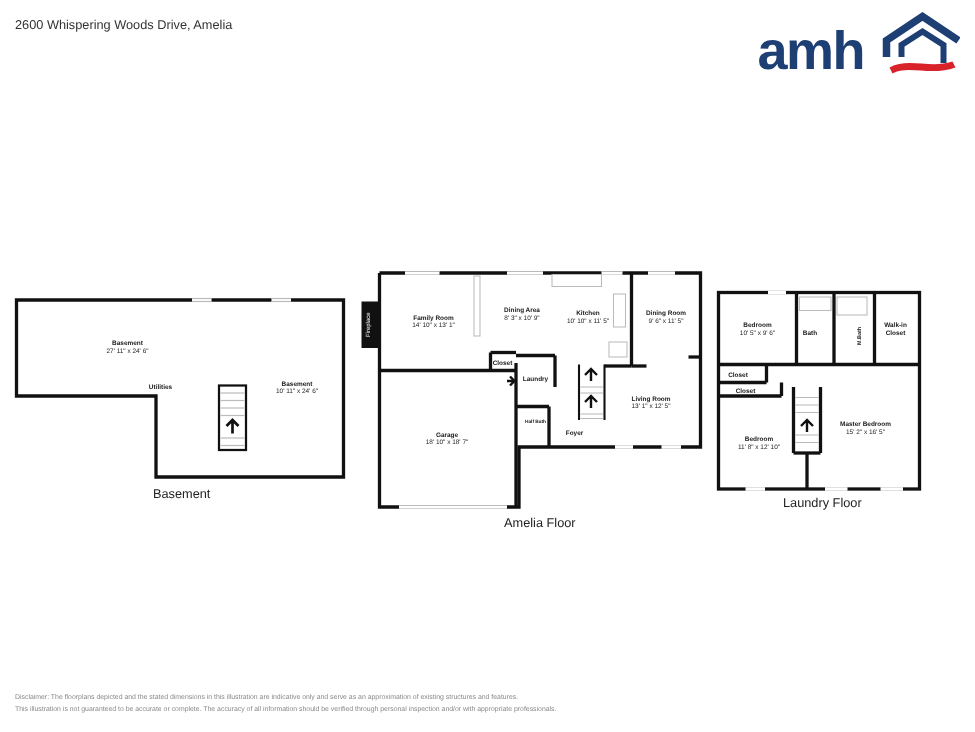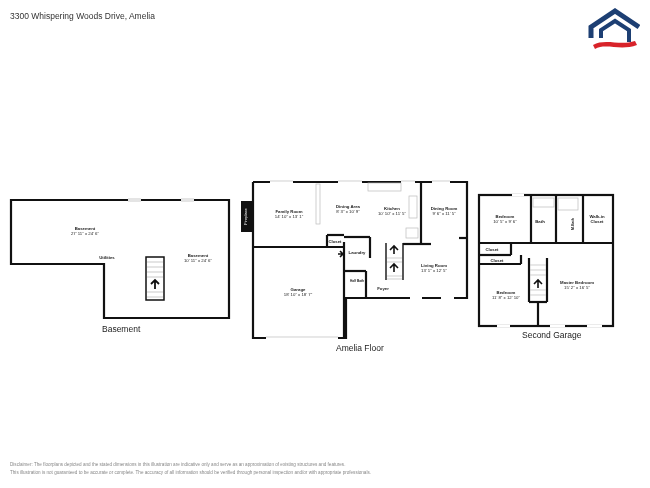--- a/index.html
+++ b/index.html
@@ -8,23 +8,24 @@
   .logo { position:absolute; left:505px; top:8px; width:135px; height:46px; }
   .logo-text { position:absolute; left:0; top:8px; font-size:36px; font-weight:bold; color:#1d3f73; letter-spacing:-1px; font-family:"Liberation Sans", sans-serif; line-height:36px; }
   .plan { position:absolute; left:0; top:0; width:650px; height:488px; }
   .lbl { font-family:"Liberation Sans", sans-serif; }
   .floor-label { position:absolute; font-size:8.5px; color:#222; }
   .disclaimer { position:absolute; left:10px; font-size:4.6px; color:#888; white-space:nowrap; }
 </style>
 </head>
 <body>
 
-<div class="address">3300 Whispering Woods Drive, Amelia</div>
+<div class="address">2600 Whispering Woods Drive, Amelia</div>
 
 <div class="logo">
+  <div class="logo-text">amh</div>
   <svg width="135" height="46" style="position:absolute;left:0;top:0;">
     <polyline points="86,30 86,19 110,3 134,19" fill="none" stroke="#1d3f73" stroke-width="5" stroke-linejoin="miter"></polyline>
     <polyline points="96,30 96,22 110,13 124,22 124,34" fill="none" stroke="#1d3f73" stroke-width="4"></polyline>
     <path d="M88,37 C100,30 115,38 130,33 L132,37 C116,43 100,35 90,41 Z" fill="#d8232a"></path>
   </svg>
 </div>
 
 <svg class="plan" viewBox="0 0 650 488">
   <g fill="none" stroke="#111" stroke-width="2.2">
 
@@ -165,16 +166,16 @@
     <text x="497" y="262" font-weight="bold">Closet</text>
     <text x="506" y="294" font-weight="bold">Bedroom</text>
     <text x="506" y="299">11' 8" x 12' 10"</text>
     <text x="577" y="284" font-weight="bold">Master Bedroom</text>
     <text x="577" y="289">15' 2" x 16' 5"</text>
   </g>
 </svg>
 
 <div class="floor-label" style="left:102px;top:324px;">Basement</div>
 <div class="floor-label" style="left:336px;top:343px;">Amelia Floor</div>
-<div class="floor-label" style="left:522px;top:330px;">Second Garage</div>
+<div class="floor-label" style="left:522px;top:330px;">Laundry Floor</div>
 
 <div class="disclaimer" style="top:462px;">Disclaimer: The floorplans depicted and the stated dimensions in this illustration are indicative only and serve as an approximation of existing structures and features.</div>
 <div class="disclaimer" style="top:470px;">This illustration is not guaranteed to be accurate or complete. The accuracy of all information should be verified through personal inspection and/or with appropriate professionals.</div>
 
 </body></html>

